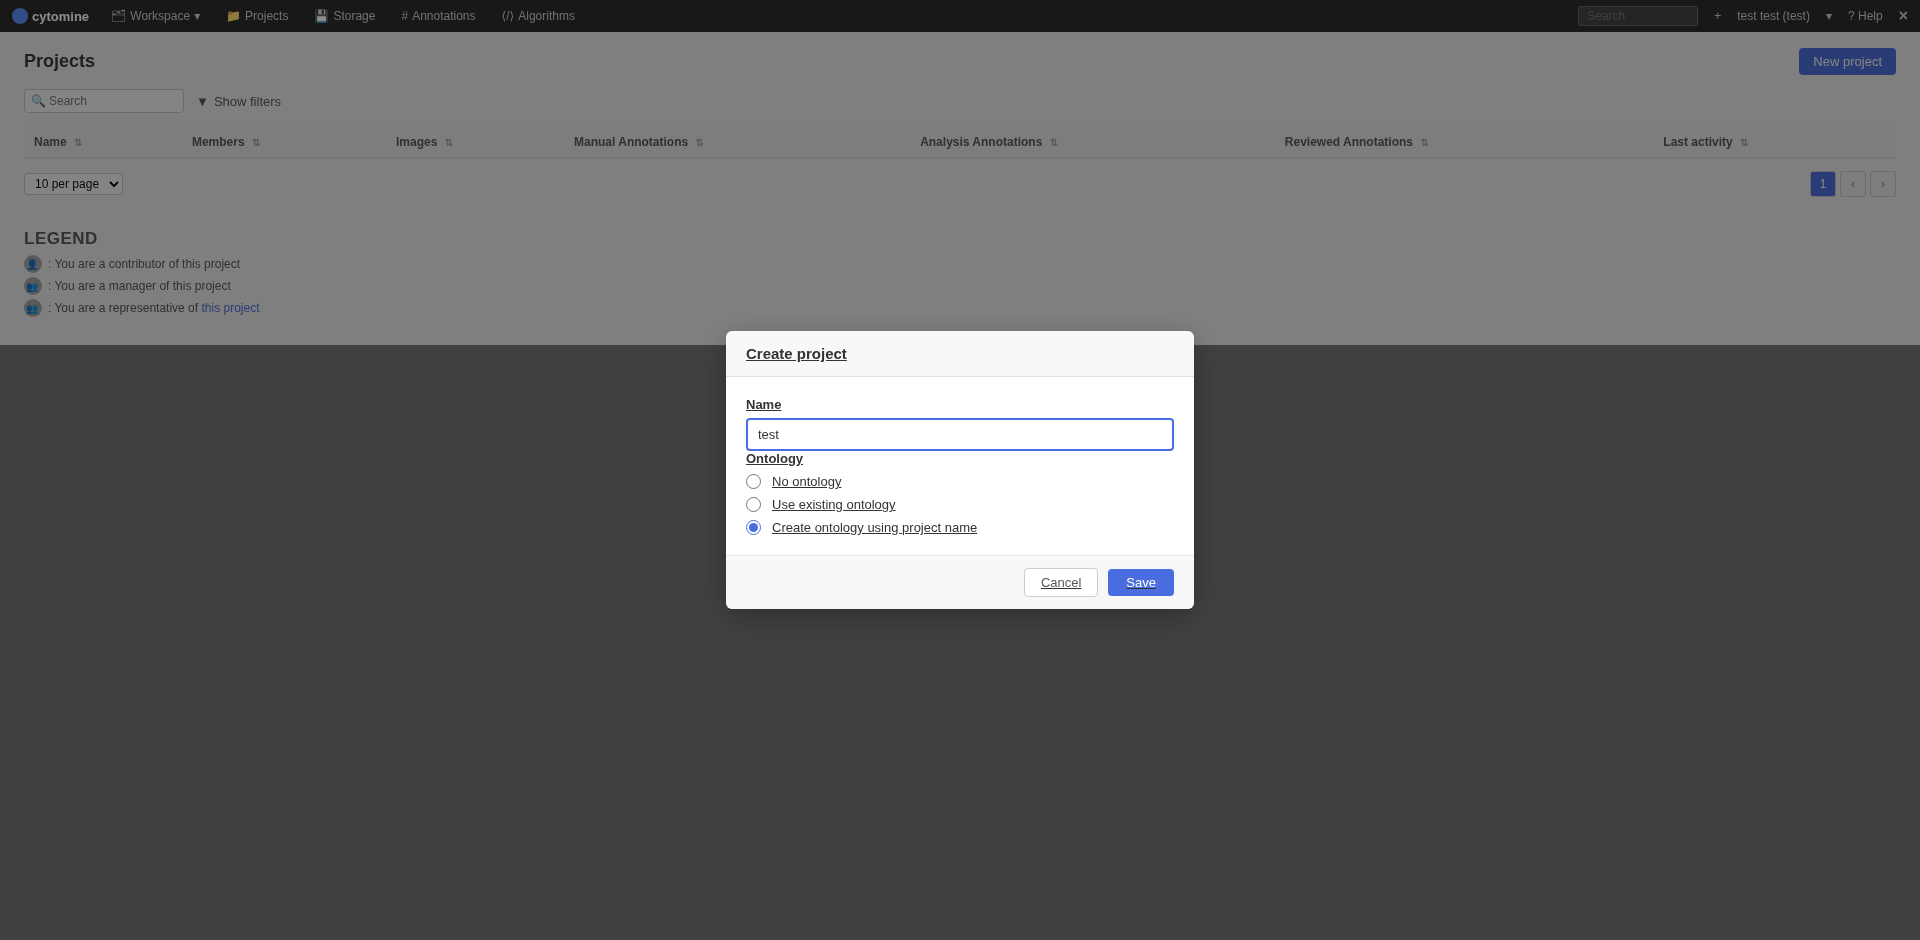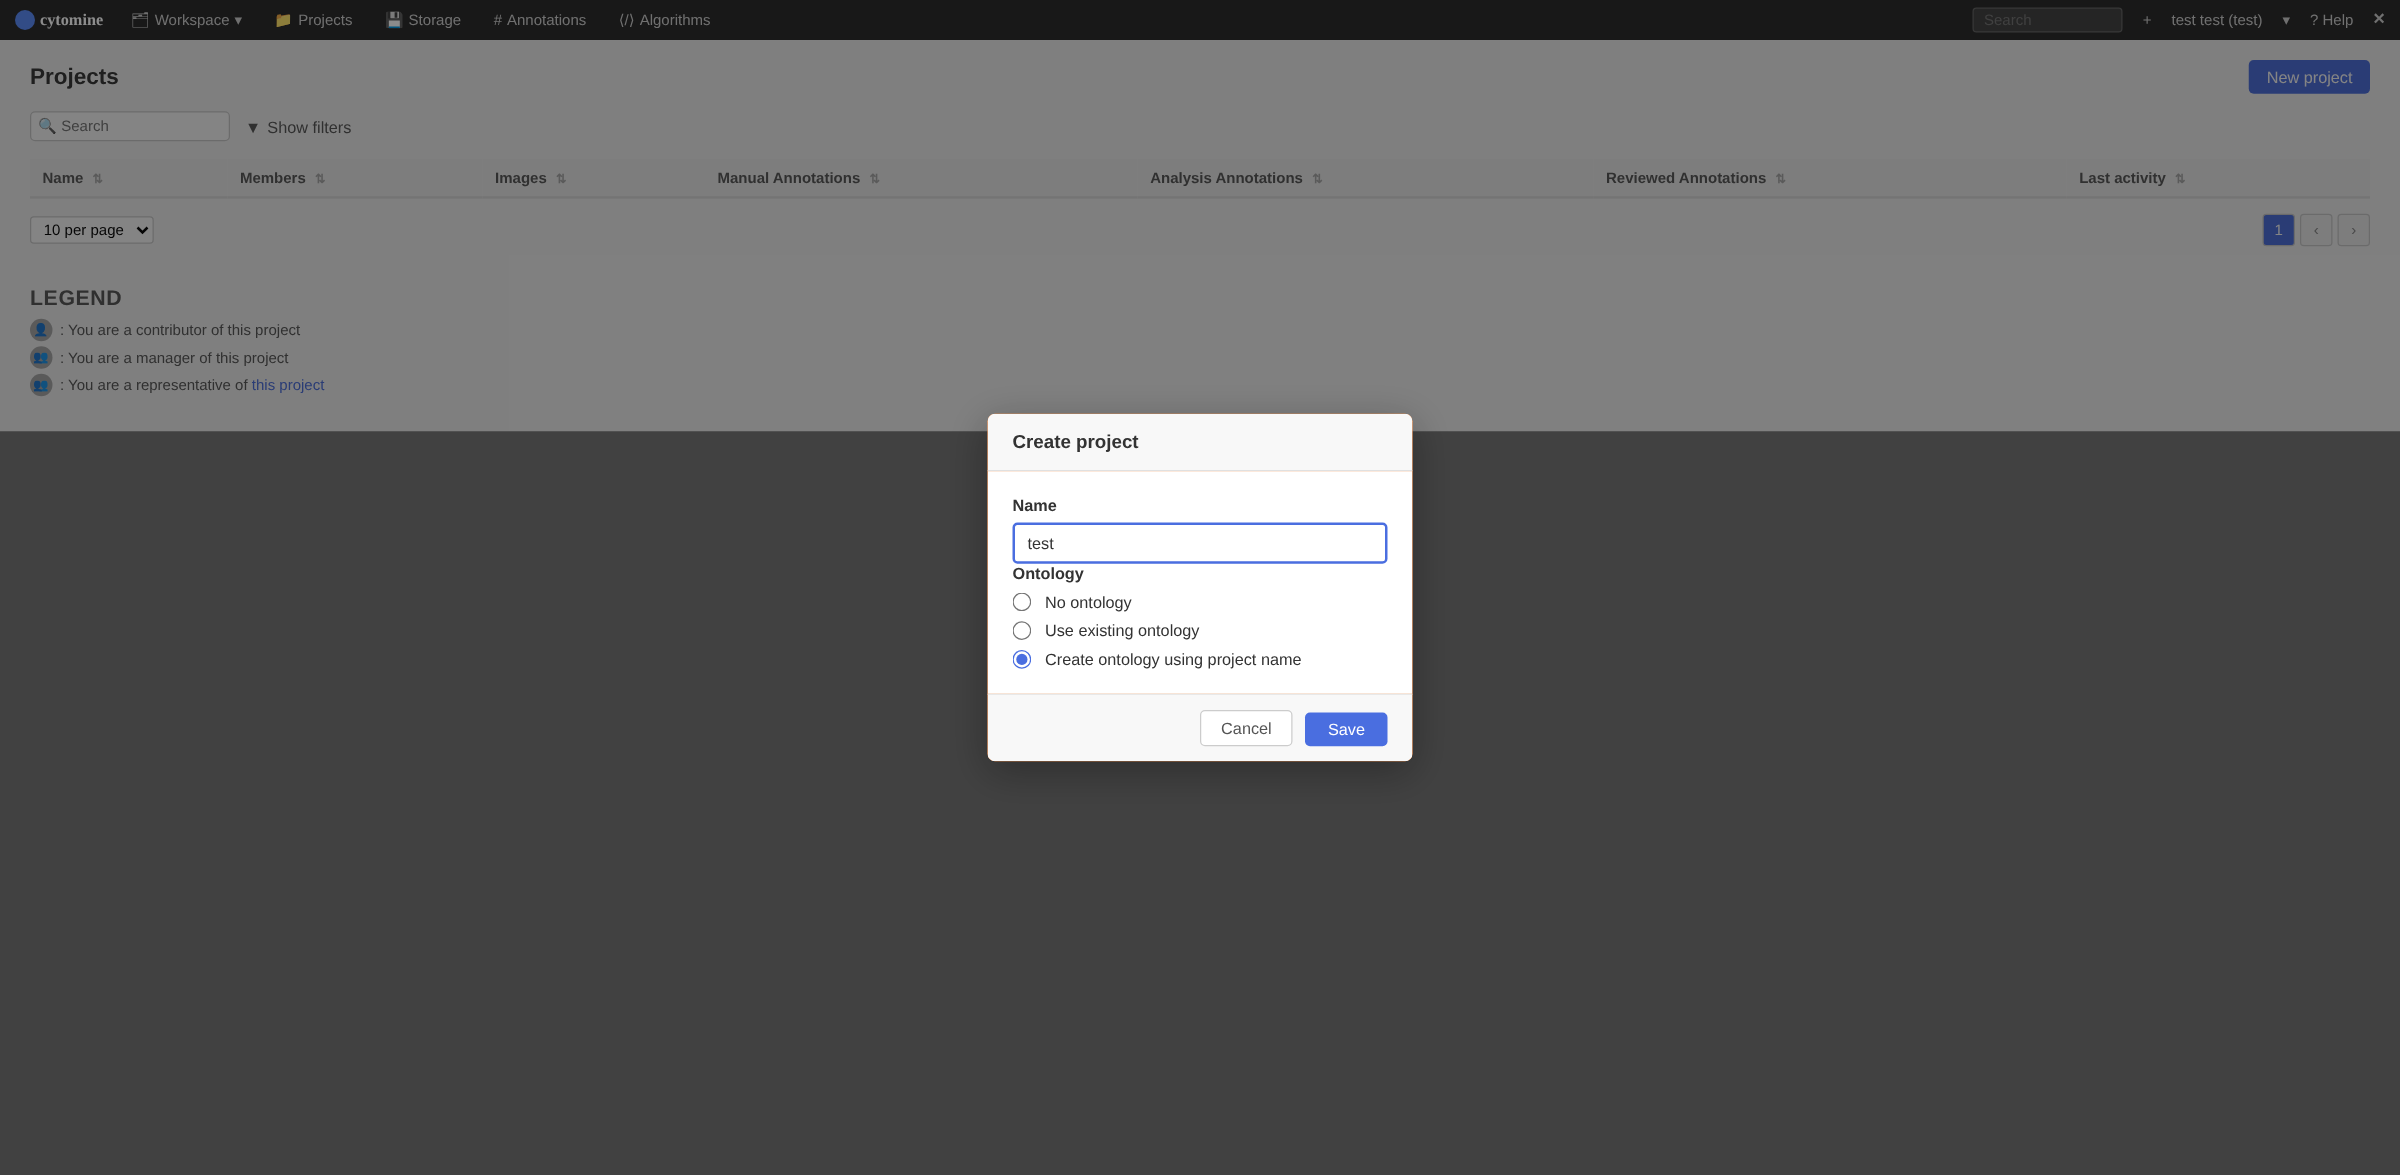--- a/index.html
+++ b/index.html
@@ -18,21 +18,20 @@
       position: relative;
       z-index: 1;
     }
     .navbar-brand {
       display: flex;
       align-items: center;
       gap: 4px;
       color: #fff;
       font-weight: bold;
       font-size: 13px;
-      font-family: Liberation Serif, serif;
     }
     .navbar-brand .logo-icon {
       width: 16px; height: 16px;
       background: #5b8af5;
       border-radius: 50%;
       display: inline-block;
     }
     .nav-item {
       display: flex;
       align-items: center;
@@ -235,25 +234,26 @@
       top: 0; left: 0; right: 0; bottom: 0;
       background: rgba(0,0,0,0.45);
       z-index: 100;
       display: flex;
       align-items: center;
       justify-content: center;
     }
 
     
     .modal {
-      background: #f97316;
+      background: #4d7c0f;
       border-radius: 6px;
-      width: 340px;
+      width: 468px;
       box-shadow: 0 8px 32px rgba(0,0,0,0.3);
       overflow: hidden;
+      text-decoration: underline;
     }
     .modal-header {
       background: #f8f8f8;
       border-bottom: 1px solid #e0e0e0;
       padding: 14px 20px;
       font-size: 15px;
       font-weight: bold;
       color: #333;
     }
     .modal-body {
@@ -296,21 +296,21 @@
       width: 15px; height: 15px;
       cursor: pointer;
     }
     .modal-footer {
       background: #f8f8f8;
       border-top: 1px solid #e8e8e8;
       padding: 12px 20px;
       display: flex;
       justify-content: flex-end;
       gap: 10px;
-      align-items: flex-end;
+      align-items: center;
     }
     .btn-cancel {
       background: #fff;
       border: 1px solid #ccc;
       border-radius: 4px;
       padding: 6px 16px;
       font-size: 13px;
       color: #555;
       cursor: pointer;
     }

